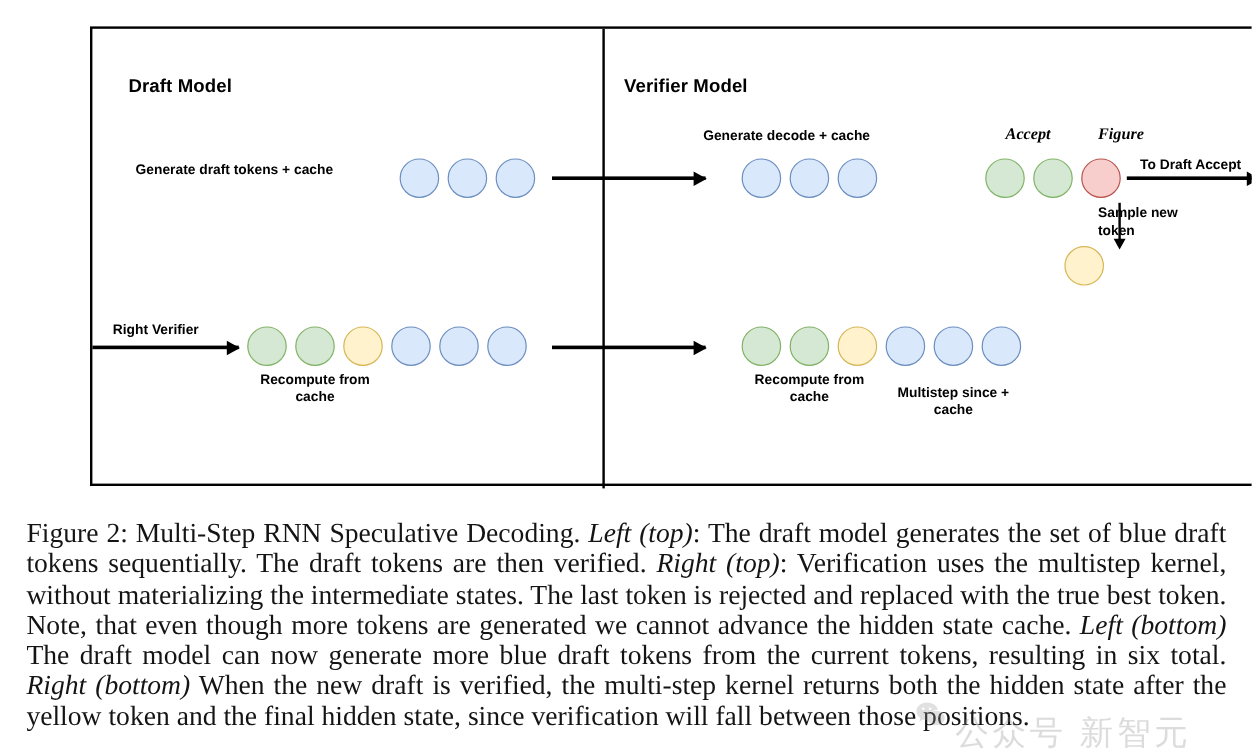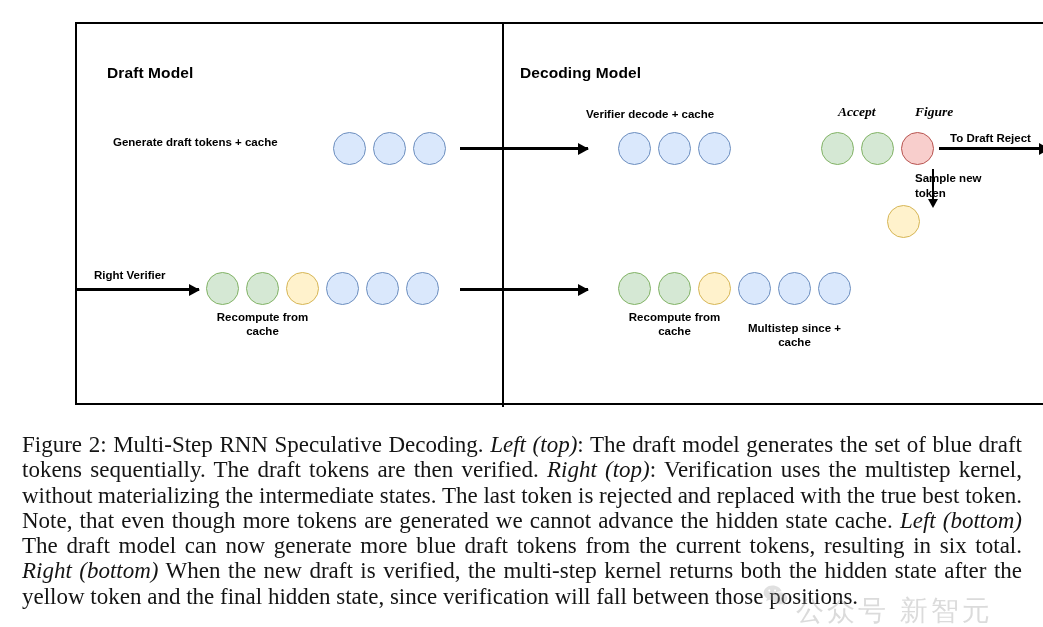--- a/index.html
+++ b/index.html
@@ -163,50 +163,50 @@
   }
 </style>
 </head>
 <body>
 
 <div id="figure-frame">
 
   <div id="panel-divider"></div>
 
   <div class="panel-title" id="draft-model-title">Draft Model</div>
-  <div class="panel-title" id="verifier-model-title">Decoding Model</div>
+  <div class="panel-title" id="verifier-model-title">Verifier Model</div>
 
   <div class="fig-label" style="left:36px; top:112px;">Generate draft tokens + cache</div>
 
   <div class="token-row" style="left:256px; top:108px; width:113px;">
     <div class="token blue" style="left:0px;"></div>
     <div class="token blue" style="left:40px;"></div>
     <div class="token blue" style="left:80px;"></div>
   </div>
 
   <div class="arrow-h" style="left:383px; top:123px; width:128px;"></div>
 
-  <div class="fig-label" style="left:509px; top:84px;">Verifier decode + cache</div>
+  <div class="fig-label" style="left:509px; top:84px;">Generate decode + cache</div>
 
   <div class="token-row" style="left:541px; top:108px; width:113px;">
     <div class="token blue" style="left:0px;"></div>
     <div class="token blue" style="left:40px;"></div>
     <div class="token blue" style="left:80px;"></div>
   </div>
 
   <div class="fig-label italic" style="left:761px; top:81px;">Accept</div>
   <div class="fig-label italic" style="left:838px; top:81px;">Figure</div>
 
   <div class="token-row" style="left:744px; top:108px; width:113px;">
     <div class="token green" style="left:0px;"></div>
     <div class="token green" style="left:40px;"></div>
     <div class="token red" style="left:80px;"></div>
   </div>
 
-  <div class="fig-label" style="left:873px; top:108px;">To Draft Reject</div>
+  <div class="fig-label" style="left:873px; top:108px;">To Draft Accept</div>
   <div class="arrow-h" style="left:862px; top:123px; width:110px;"></div>
 
   <div class="arrow-v" style="left:855px; top:145px; height:31px;"></div>
   <div class="fig-label" style="left:838px; top:147px; line-height:15px;">
     <div>Sample new</div>
     <div>token</div>
   </div>
   <div class="token yellow" style="left:810px; top:181px;"></div>
 
   <div class="fig-label" style="left:17px; top:245px;">Right Verifier</div>

